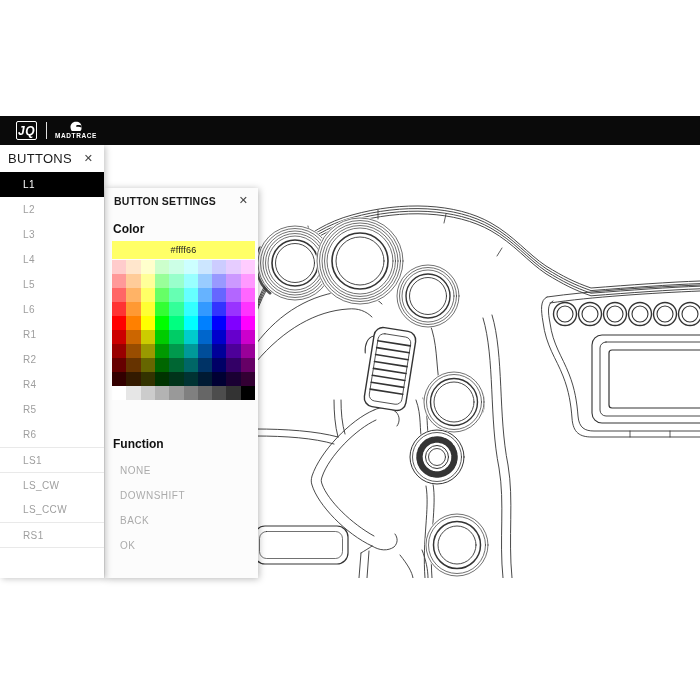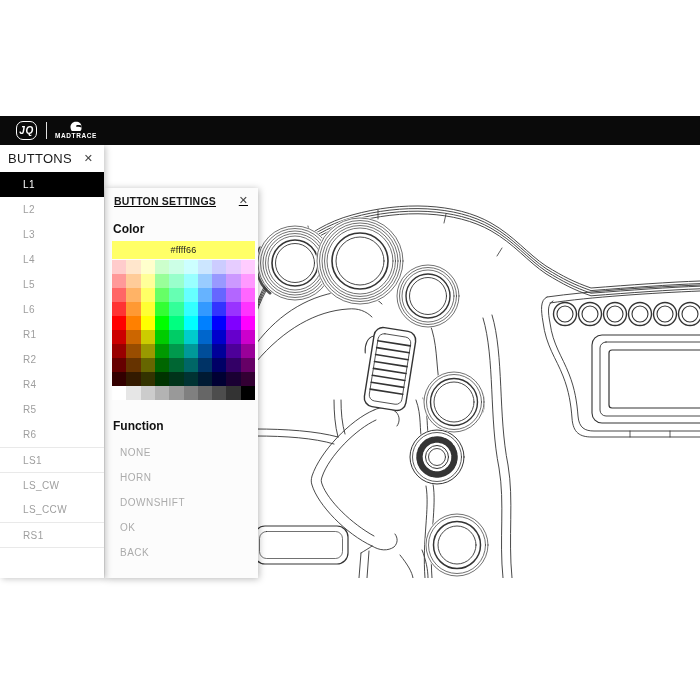--- a/index.html
+++ b/index.html
@@ -3,22 +3,22 @@
 <meta charset="utf-8">
 <style>
   html,body{margin:0;padding:0;background:#fff;}
   *{box-sizing:border-box;}
   .stage{position:relative;width:700px;height:700px;background:#fff;overflow:hidden;
          font-family:"Liberation Sans", sans-serif;}
 
   
   .topbar{position:absolute;left:0;top:116px;width:700px;height:29px;background:#0a0a0a;
           display:flex;align-items:center;padding-left:16px;z-index:5;}
-  .jq-badge{width:21px;height:19px;border:1.5px solid #fff;border-radius:7px;color:#fff;
-            font-size:10px;font-weight:bold;font-style:italic;display:flex;align-items:center;
+  .jq-badge{width:21px;height:19px;border:1.5px solid #fff;border-radius:2px;color:#fff;
+            font-size:12px;font-weight:bold;font-style:italic;display:flex;align-items:center;
             justify-content:center;letter-spacing:.5px;}
   .topbar-divider{width:1px;height:17px;background:#e0e0e0;margin:0 8px 0 9px;}
   .brand{display:flex;flex-direction:column;align-items:center;line-height:1;}
   .brand svg{display:block;}
   .brand-name{color:#fff;font-size:6.5px;font-weight:bold;letter-spacing:.6px;margin-top:1px;}
 
   
   .sidebar{position:absolute;left:0;top:145px;width:104px;height:433px;background:#fff;
            box-shadow:2px 1px 6px rgba(0,0,0,.22);z-index:4;overflow:hidden;}
   .sidebar-header{height:27px;display:flex;align-items:center;justify-content:space-between;
@@ -29,29 +29,29 @@
   .sidebar-list{display:flex;flex-direction:column;}
   .sidebar-item{height:25px;display:flex;align-items:center;padding-left:23px;
                 font-size:10px;color:#9e9e9e;letter-spacing:.4px;cursor:pointer;background:#fff;}
   .sidebar-item.selected{background:#000;color:#fff;}
   .sidebar-item.group-start{border-top:1px solid #e9e9e9;}
 
   
   .settings{position:absolute;left:105px;top:188px;width:153px;height:390px;background:#fcfcfc;
             box-shadow:1px 1px 7px rgba(0,0,0,.28);z-index:3;overflow:hidden;}
   .settings-header{display:flex;align-items:flex-start;justify-content:space-between;
-                   padding:7px 10px 0 9px;text-decoration:underline;}
+                   padding:7px 10px 0 9px;}
   .settings-title{font-size:10.5px;font-weight:bold;color:#1a1a1a;letter-spacing:.2px;}
   .section-label{font-size:12px;font-weight:bold;color:#111;margin:15px 0 5px 8px;}
   .color-bar{margin:0 auto 0 7px;width:143px;height:18px;display:flex;align-items:center;
              justify-content:center;font-size:9px;color:#222;letter-spacing:.2px;cursor:default;}
   .palette{width:143px;margin:1px 0 0 7px;display:grid;grid-template-columns:repeat(10,1fr);
            grid-auto-rows:14px;}
   .swatch{width:100%;height:100%;cursor:pointer;}
-  .func-label{margin-top:19px;}
+  .func-label{margin-top:37px;}
   .func-list{margin-top:7px;display:flex;flex-direction:column;}
   .func-item{height:25px;display:flex;align-items:center;padding-left:15px;font-size:10px;
              color:#ababab;letter-spacing:.5px;cursor:pointer;}
 
   
   .wheel-canvas{position:absolute;left:250px;top:190px;width:450px;height:388px;z-index:1;}
 </style>
 </head>
 <body>
 
@@ -234,30 +234,27 @@
         <div class="swatch" style="background: rgb(77, 77, 77);"></div>
         <div class="swatch" style="background: rgb(51, 51, 51);"></div>
         <div class="swatch" style="background: rgb(0, 0, 0);"></div>
       </div>
     <div class="section-label func-label">Function</div>
     <div class="func-list">
         <div class="func-item">
     <span>NONE</span>
   </div>
         <div class="func-item">
-    <span>HORN</span>
+    <span>DOWNSHIFT</span>
   </div>
         <div class="func-item">
-    <span>DOWNSHIFT</span>
+    <span>BACK</span>
   </div>
         <div class="func-item">
     <span>OK</span>
-  </div>
-        <div class="func-item">
-    <span>BACK</span>
   </div>
       </div>
   </div>
 
   <svg class="wheel-canvas" viewBox="0 0 450 388" style="color: rgb(52, 52, 52);">
     <g fill="none" stroke="currentColor" stroke-width="0.9" stroke-linecap="round">
 
       <g>
         <path id="rim" d="M 6,116 C 20,74 54,38 102,25 C 152,11 206,13 241,33 C 264,46 278,64 296,76 C 314,87 324,92 341,98 C 380,95 420,92 450,91"></path>
         <use href="#rim" transform="translate(0,2.6)"></use>

